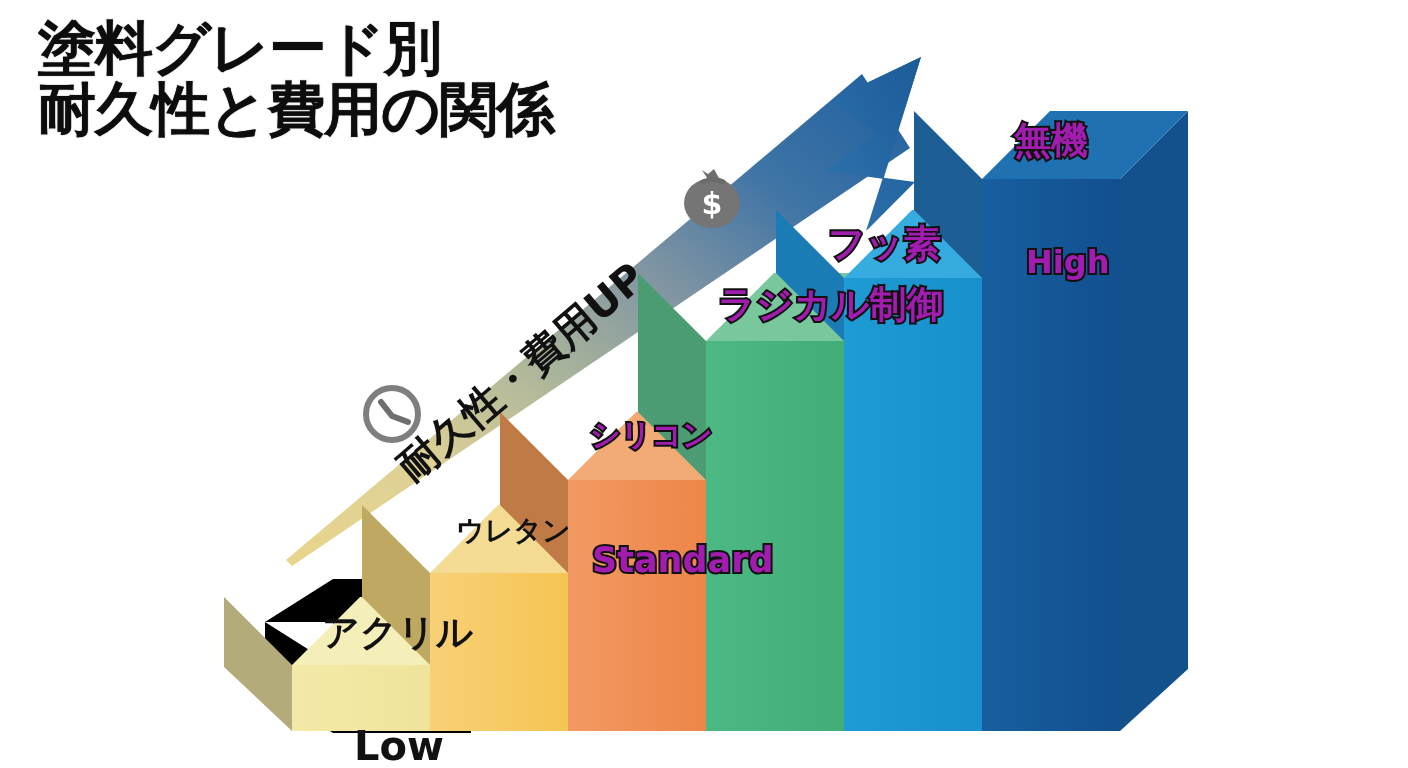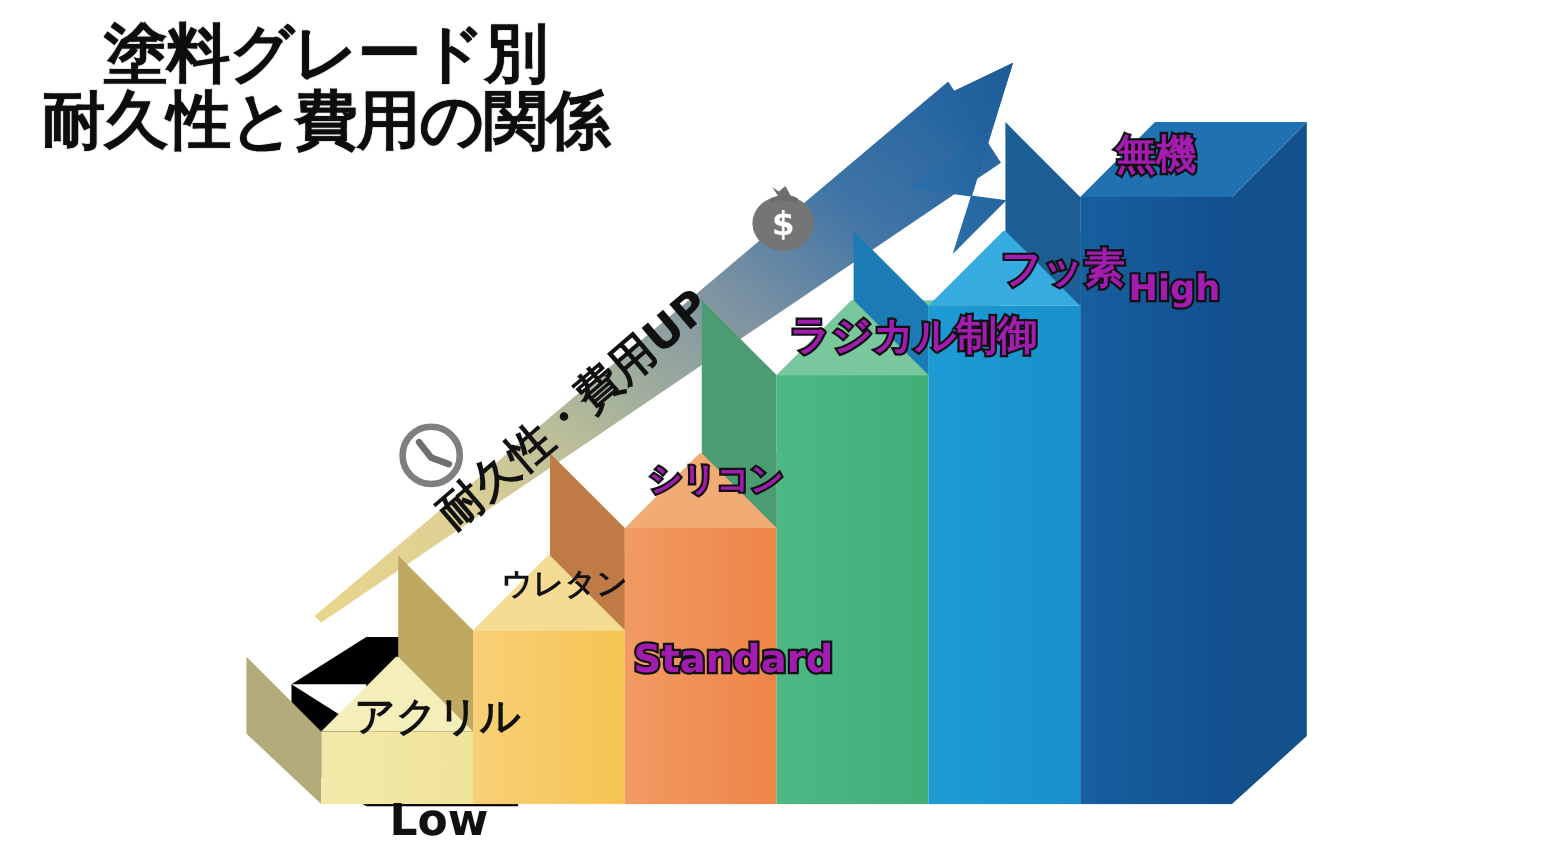--- a/index.html
+++ b/index.html
@@ -17,21 +17,20 @@
     left:38px; top:18px;
     font-family:"DejaVu Sans","Liberation Sans",sans-serif;
     font-weight:bold;
     font-size:58px;
     line-height:1.06;
     letter-spacing:-1px;
     color:#0d0d0d;
     white-space:pre;
     z-index:40;
     text-shadow:0 0 1px #0d0d0d;
-    text-align:center;
   }
 
   .barlabel{
     position:absolute;
     font-family:"DejaVu Sans","Liberation Sans",sans-serif;
     font-weight:bold;
     white-space:nowrap;
     z-index:30;
     pointer-events:none;
   }
@@ -170,24 +169,24 @@
       <path d="M-10,-19 C -2,-24 10,-24 16,-19 L14,-15 C 6,-19 -3,-19 -9,-15 Z" fill="#6b6b6b"></path>
       <text x="2" y="14" text-anchor="middle" font-family="DejaVu Sans, Liberation Sans, sans-serif" font-size="30" font-weight="bold" fill="#ffffff">$</text>
     </g>
   </svg>
 
   <div class="ttl"><span>塗料グレード別</span><br><span>耐久性と費用の関係</span></div>
 
   <div class="arrowtext" id="arrow-label" style="left: 386px; top: 452px; transform: rotate(-40.5deg);">耐久性・費用UP</div>
 
   <div id="labels-layer">
-      <div class="barlabel lab-dark" style="left: 322px; top: 608.06px; font-size: 37px; margin-top: 19px;">アクリル</div>
+      <div class="barlabel lab-dark" style="left: 322px; top: 608.06px; font-size: 37px;">アクリル</div>
       <div class="barlabel lab-dark" style="left: 354px; top: 723px; font-size: 40px;">Low</div>
       <div class="barlabel lab-dark" style="left: 456px; top: 512.2px; font-size: 28px;">ウレタン</div>
       <div class="barlabel lab-white" style="left: 590px; top: 415px; font-size: 30px;">シリコン</div>
-      <div class="barlabel lab-white" style="left: 576px; top: 540px; font-size: 35px; margin-top: 40px;">Standard</div>
+      <div class="barlabel lab-white" style="left: 592px; top: 540px; font-size: 35px;">Standard</div>
       <div class="barlabel lab-white" style="left: 718px; top: 280.06px; font-size: 37px;">ラジカル制御</div>
-      <div class="barlabel lab-white" style="left: 910px; top: 219.06px; font-size: 37px;">フッ素</div>
+      <div class="barlabel lab-white" style="left: 828px; top: 219.06px; font-size: 37px;">フッ素</div>
       <div class="barlabel lab-white" style="left: 1014px; top: 116.06px; font-size: 37px;">無機</div>
       <div class="barlabel lab-white" style="left: 1026px; top: 243px; font-size: 32px;">High</div>
     </div>
 
 </div>
 
 </body></html>

